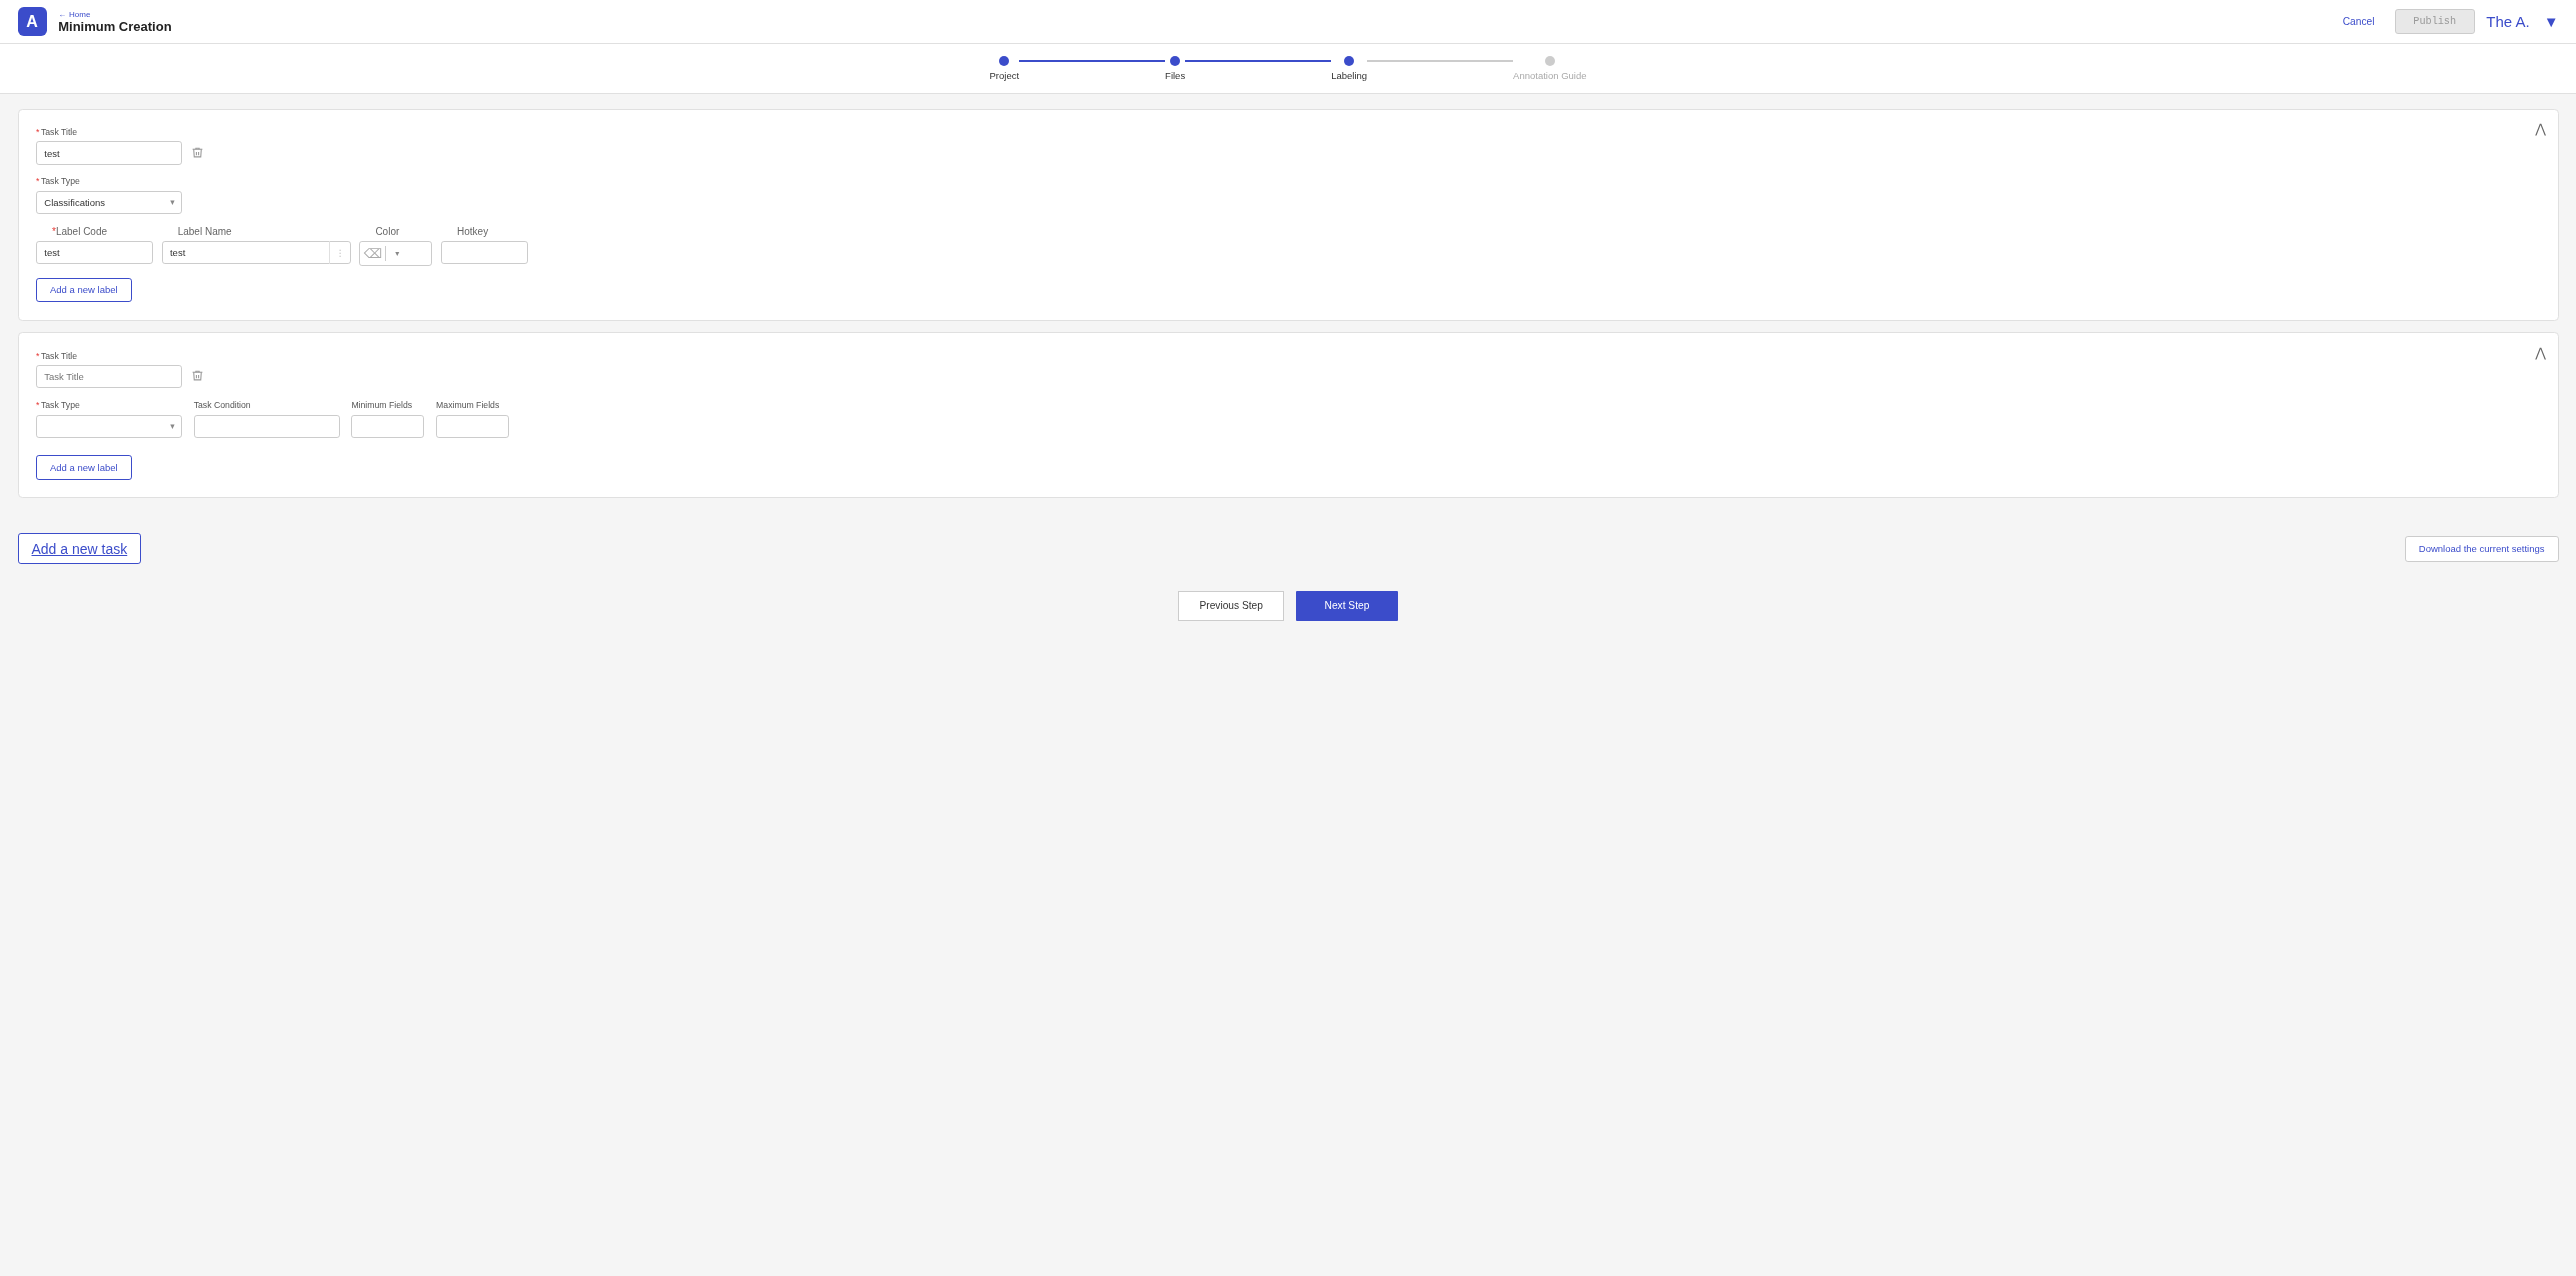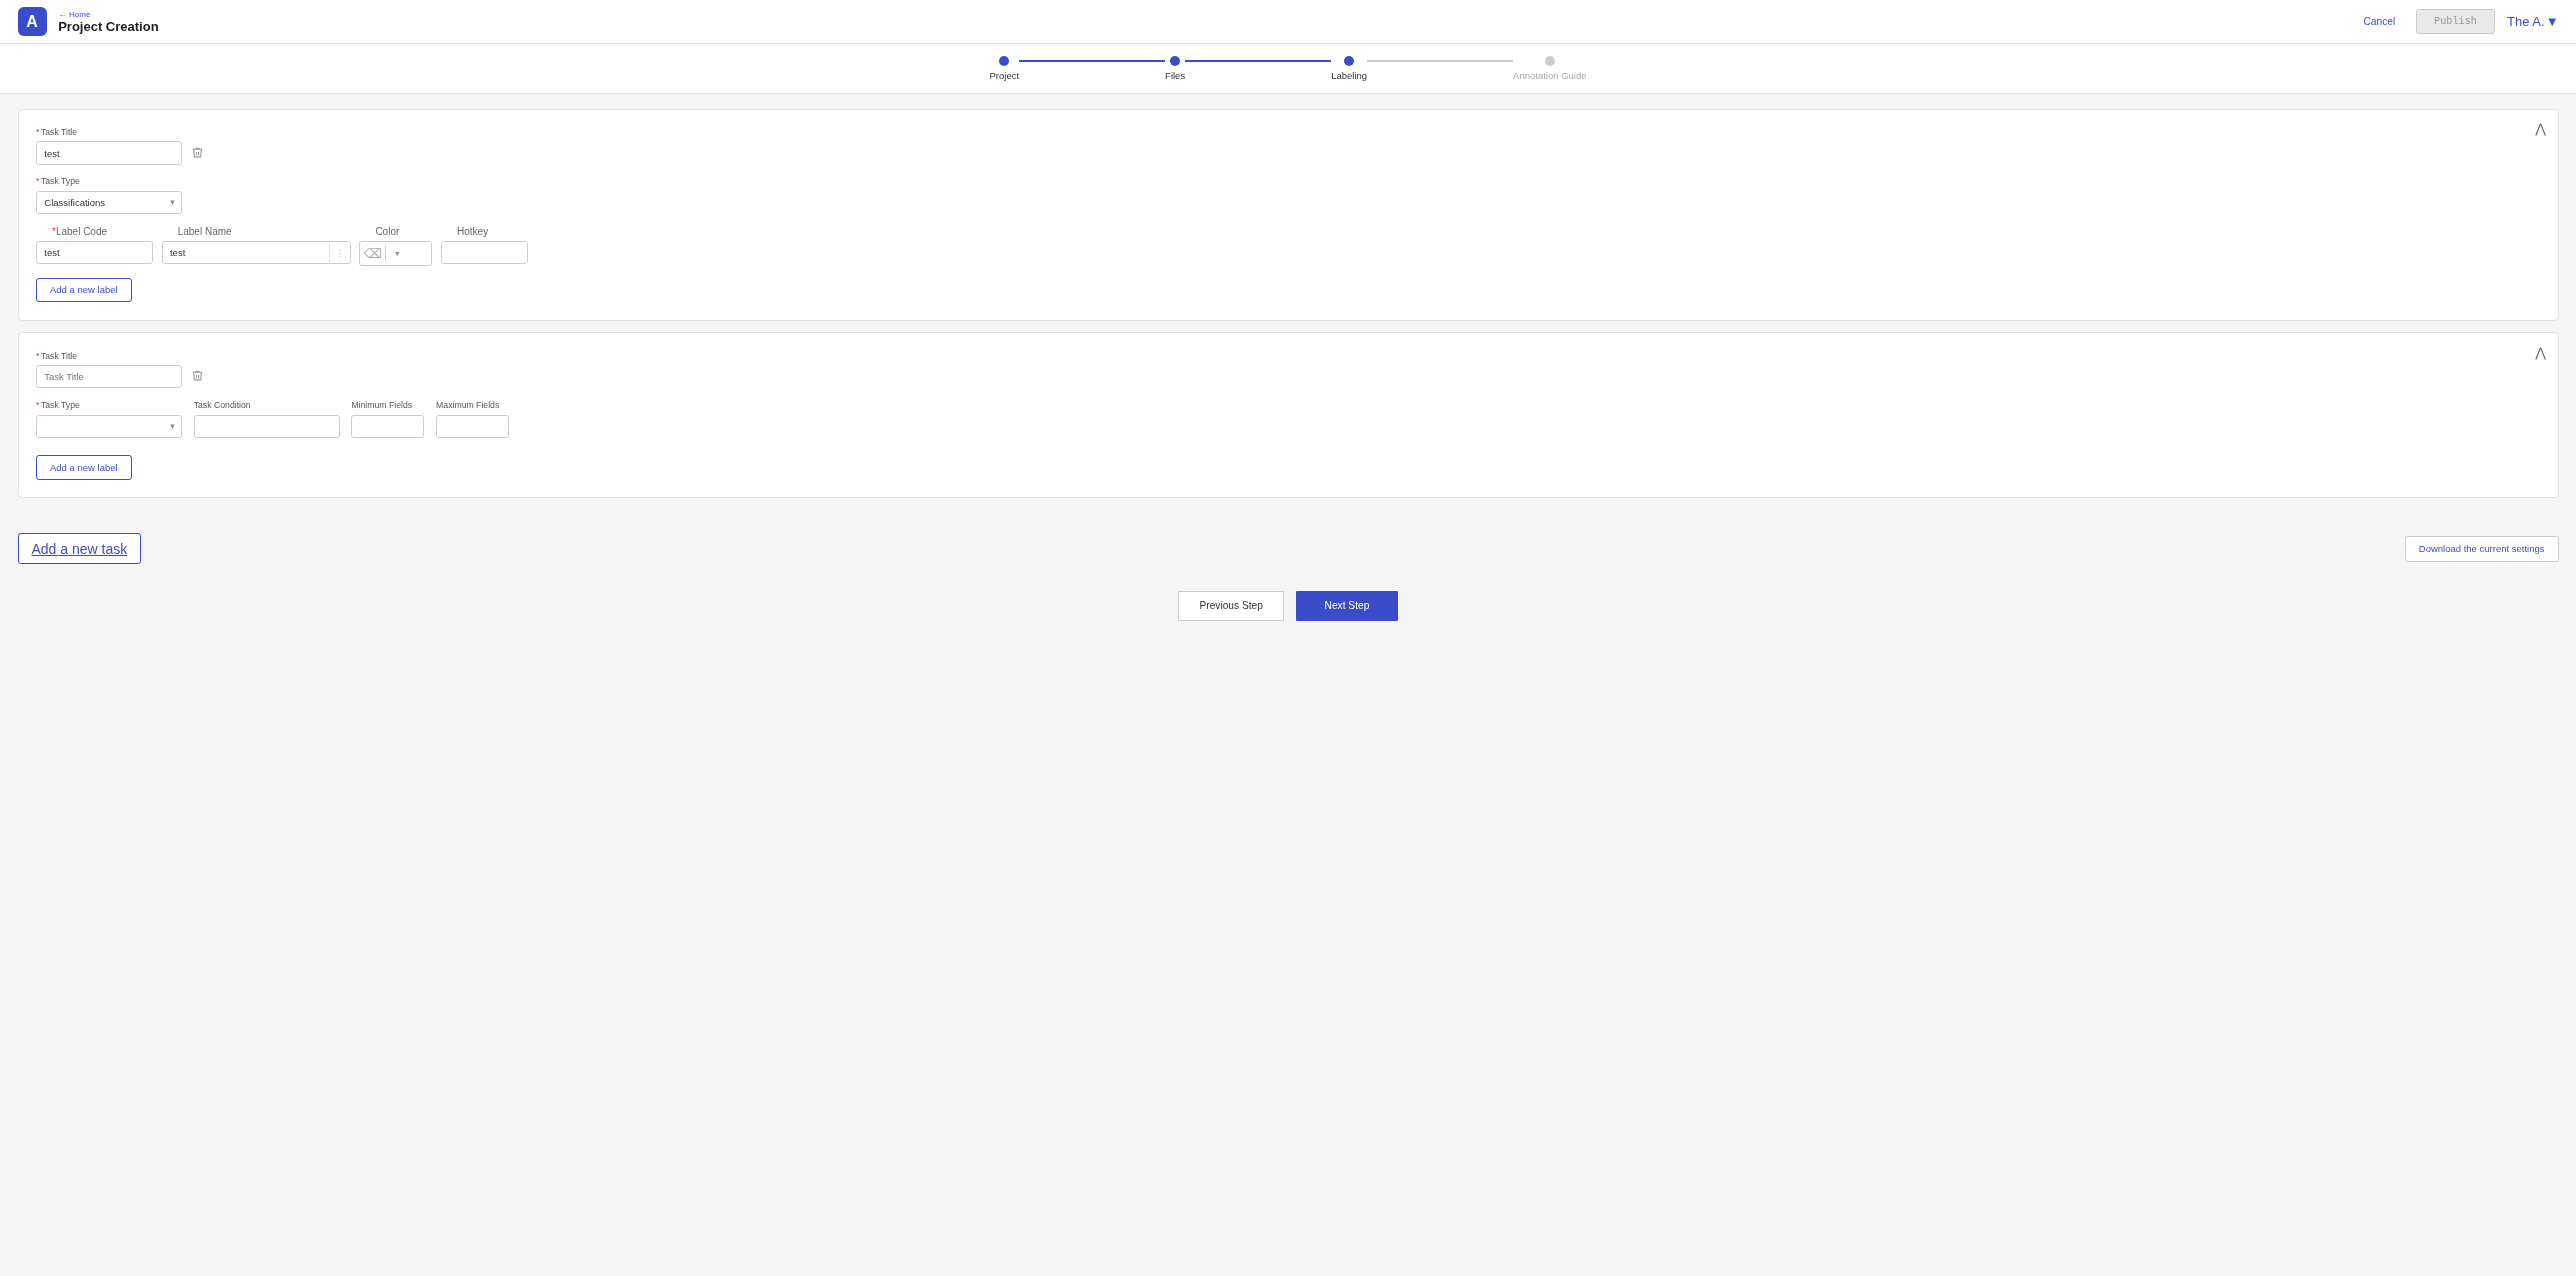--- a/index.html
+++ b/index.html
@@ -24,21 +24,21 @@
       margin-right: 11.7px;
       flex-shrink: 0;
     }
     .header-title-area { display: flex; flex-direction: column; }
     .header-home { font-size: 8.7px; color: #3b4cca; display: flex; align-items: center; gap: 2.9px; cursor: pointer; }
     .header-home span { font-size: 8px; }
     .header-project-title { font-size: 13px; font-weight: 600; color: #222; }
     .header-actions { margin-left: auto; display: flex; align-items: center; gap: 11.7px; }
     .btn-cancel { background: none; border: none; color: #3b4cca; font-size: 10.2px; cursor: pointer; padding: 4.4px 8.7px; }
     .btn-publish { background: #e8e8e8; border: 0.7px solid #ccc; color: #999; font-size: 10.2px; cursor: pointer; padding: 5.8px 17.5px; border-radius: 2.9px; font-family: Liberation Mono, monospace; }
-    .user-badge { color: #3b4cca; font-size: 13px; font-weight: 500; display: flex; gap: 1px; cursor: pointer; }
+    .user-badge { color: #3b4cca; font-size: 15px; font-weight: 500; display: flex; gap: 14px; cursor: pointer; }
 
     
     .steps-bar {
       background: #fff;
       border-bottom: 0.7px solid #e0e0e0;
       padding: 11.7px 0;
       display: flex; justify-content: center;
     }
     .steps-container { display: flex; align-items: center; gap: 0; }
     .step { display: flex; flex-direction: column; align-items: center; position: relative; }
@@ -177,21 +177,21 @@
 
 <div class="header">
   <div class="logo">
     <span>A</span>
   </div>
   <div class="header-title-area">
     <div class="header-home">
       <span>←</span>
       <span>Home</span>
     </div>
-    <div class="header-project-title">Project Creation</div>
+    <div class="header-project-title">Minimum Creation</div>
   </div>
   <div class="header-actions">
     <button class="btn-cancel">Cancel</button>
     <button class="btn-publish">Publish</button>
     <div class="user-badge">
       <span>The A.</span>
       <span>▼</span>
     </div>
   </div>
 </div>

